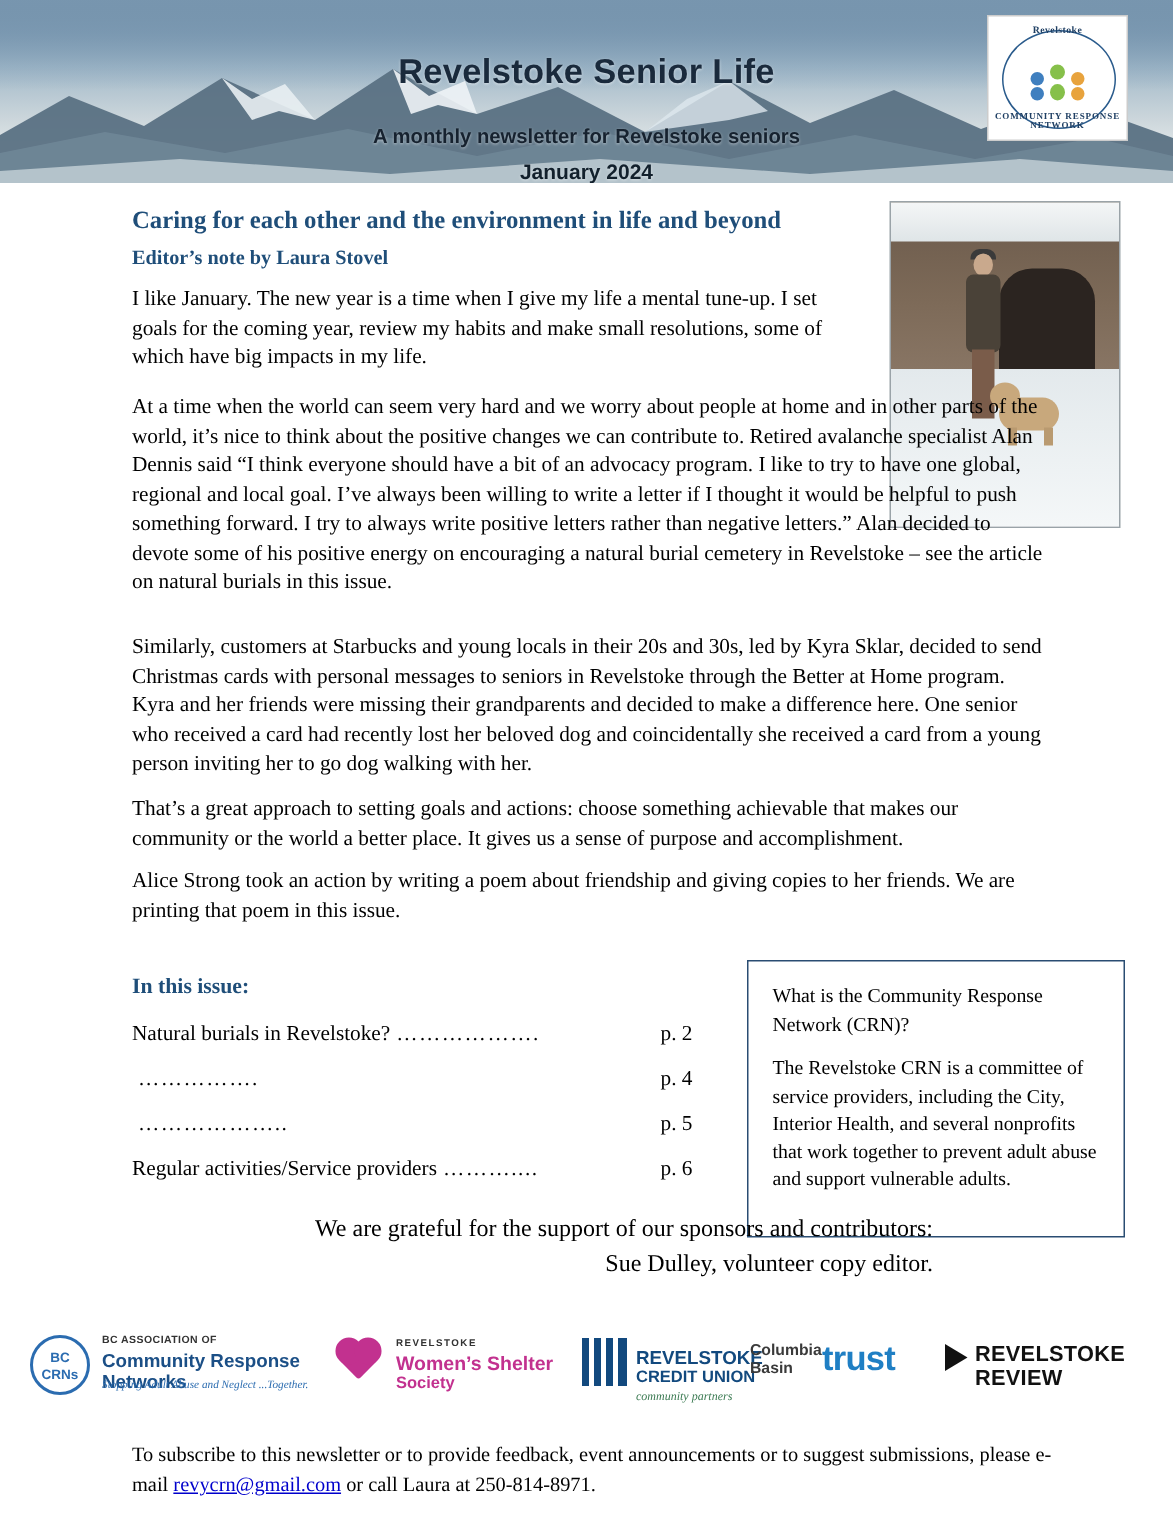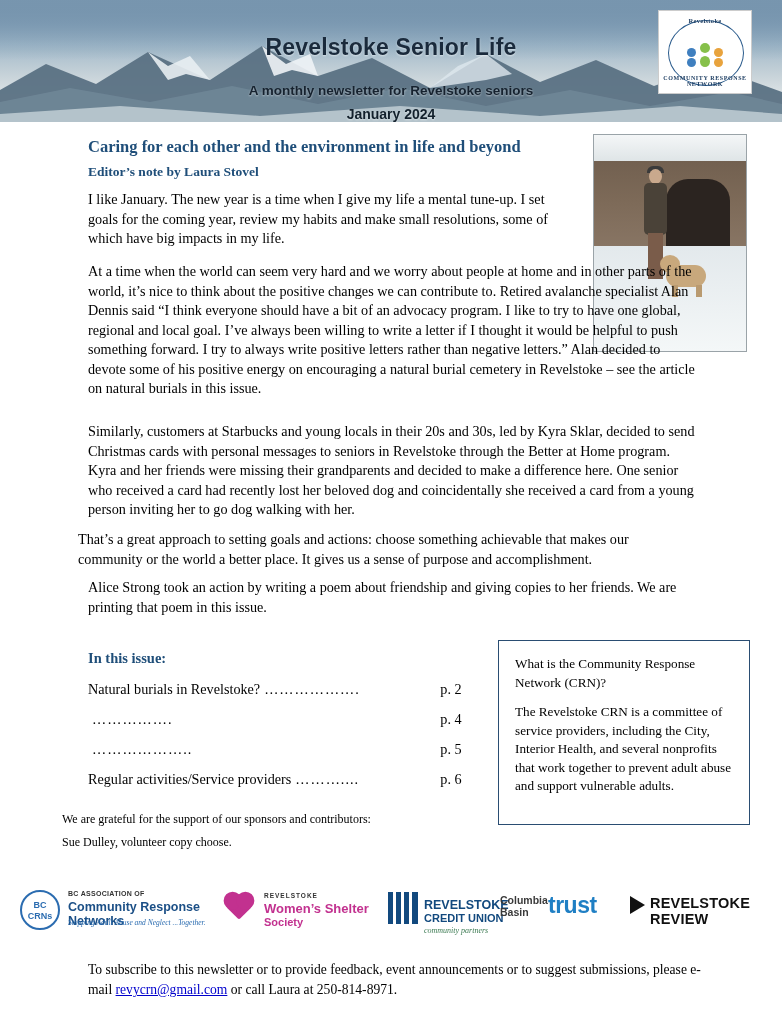--- a/index.html
+++ b/index.html
@@ -184,21 +184,21 @@
     position: absolute;
     font-family: "Liberation Serif", serif;
     font-size: 14.2px;
     line-height: 19.5px;
     color: #000;
     text-align: left;
   }
   #p1 { left: 88px; top: 68px;  width: 488px; }
   #p2 { left: 88px; top: 140px; width: 612px; }
   #p3 { left: 88px; top: 300px; width: 612px; }
-  #p4 { left: 78px; top: 408px; width: 612px; }
+  #p4 { left: 88px; top: 408px; width: 612px; }
   #p5 { left: 88px; top: 456px; width: 612px; }
 
   
   .issue-title {
     position: absolute;
     left: 88px; top: 528px;
     font-family: "Liberation Serif", serif;
     font-size: 14.5px;
     font-weight: bold;
     color: #1f4e79;
@@ -242,22 +242,23 @@
     font-family: "Liberation Serif", serif;
     font-size: 13.2px;
     line-height: 18.5px;
   }
 
   .thanks {
     position: absolute;
     left: 62px; top: 686px;
     width: 560px;
     font-family: "Liberation Serif", serif;
-    font-size: 12px;
+    font-size: 16px;
     line-height: 23px;
+    text-align: right;
   }
 
   
   .sponsors {
     position: absolute;
     left: 0; top: 758px;
     width: 782px; height: 64px;
   }
   .bccrn {
     position: absolute; left: 20px; top: 4px; width: 196px; height: 52px;
@@ -413,21 +414,21 @@
     </div>
   </div>
 
   <div class="crn-box">
     <p>What is the Community Response Network (CRN)?</p>
     <p>The Revelstoke CRN is a committee of service providers, including the City, Interior Health, and several nonprofits that work together to prevent adult abuse and support vulnerable adults.</p>
   </div>
 
   <div class="thanks">
     <div>We are grateful for the support of our sponsors and contributors:</div>
-    <div>Sue Dulley, volunteer copy choose.</div>
+    <div>Sue Dulley, volunteer copy editor.</div>
   </div>
 
   <div class="sponsors">
 
     <div class="bccrn">
       <div class="bccrn-badge">BC CRNs</div>
       <div class="bccrn-t1">BC ASSOCIATION OF</div>
       <div class="bccrn-t2">Community Response Networks</div>
       <div class="bccrn-t3">Stopping Adult Abuse and Neglect ...Together.</div>
     </div>

